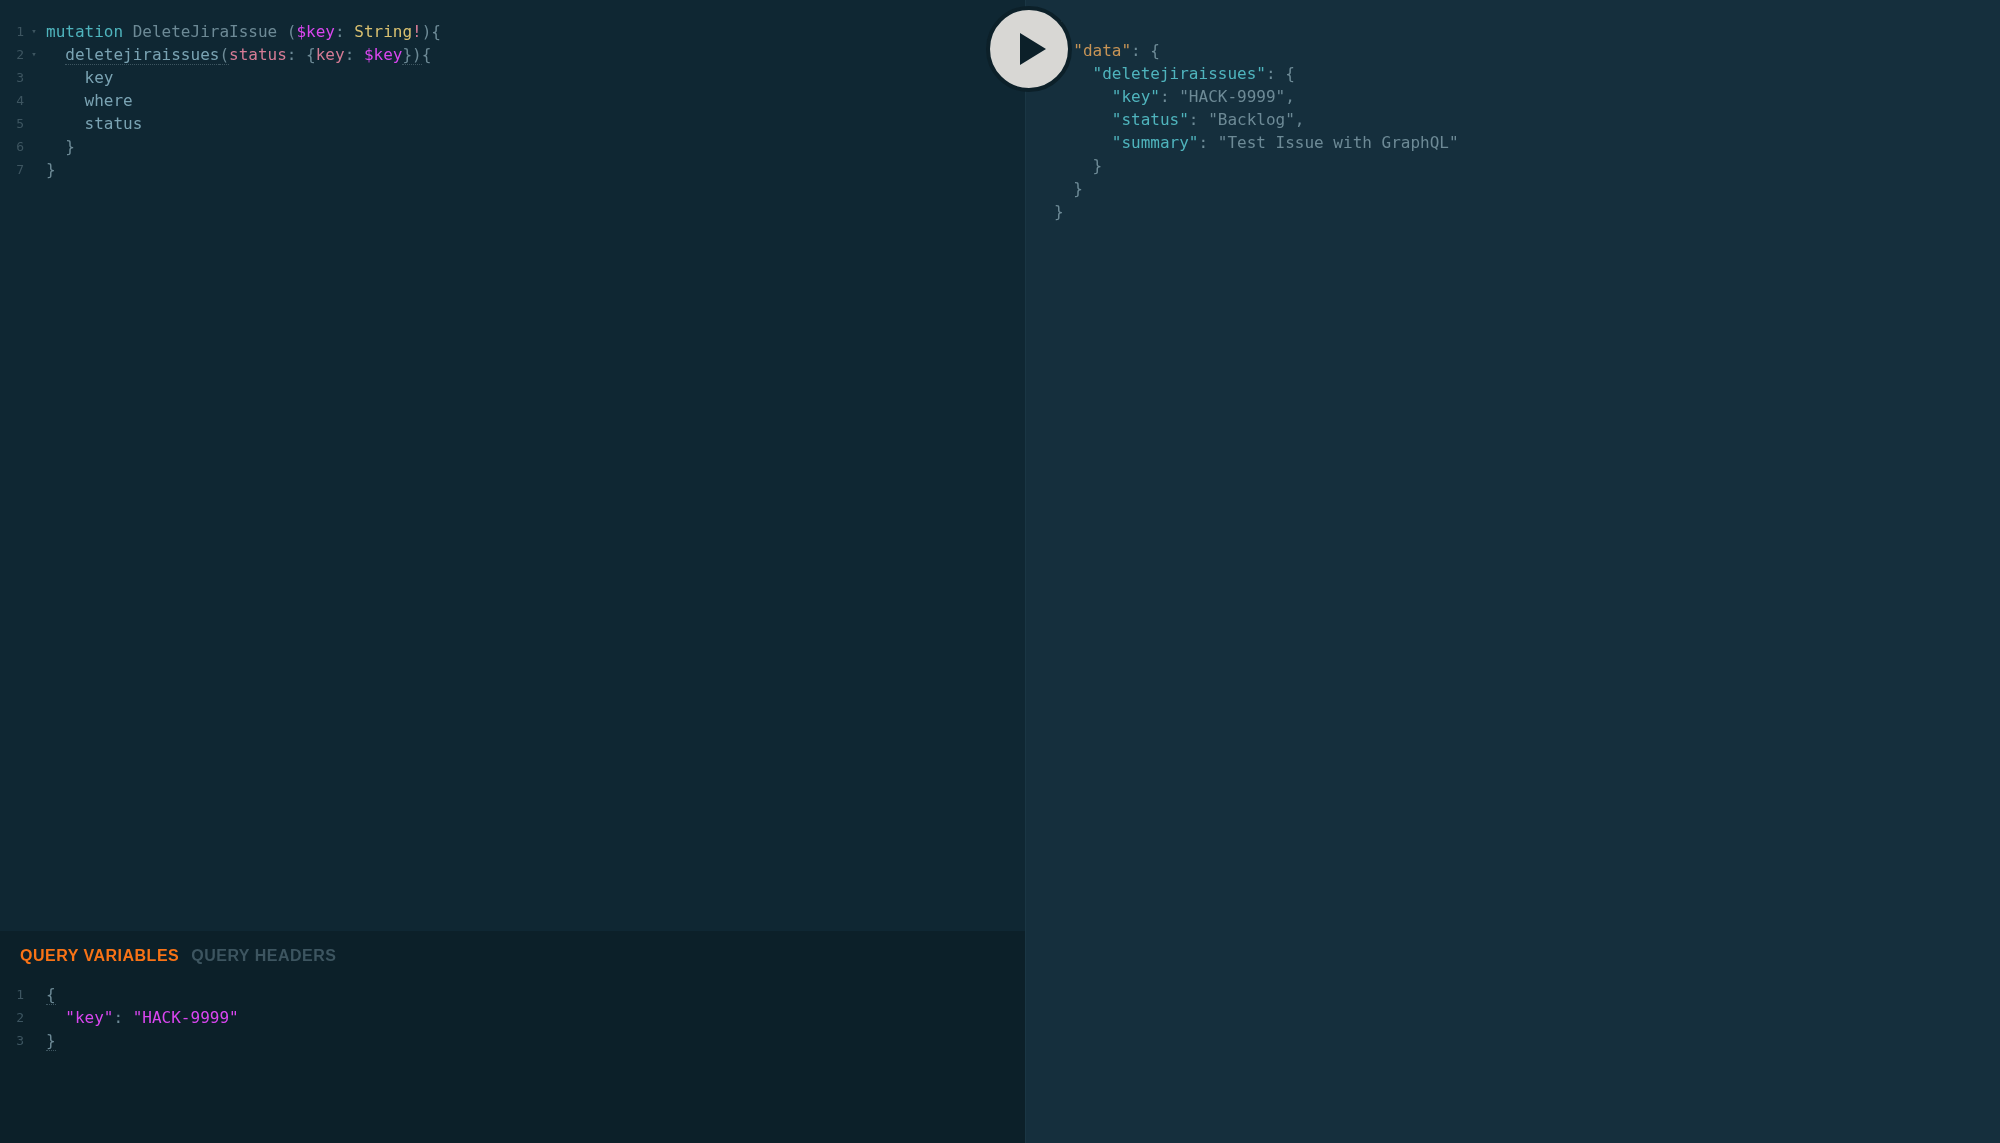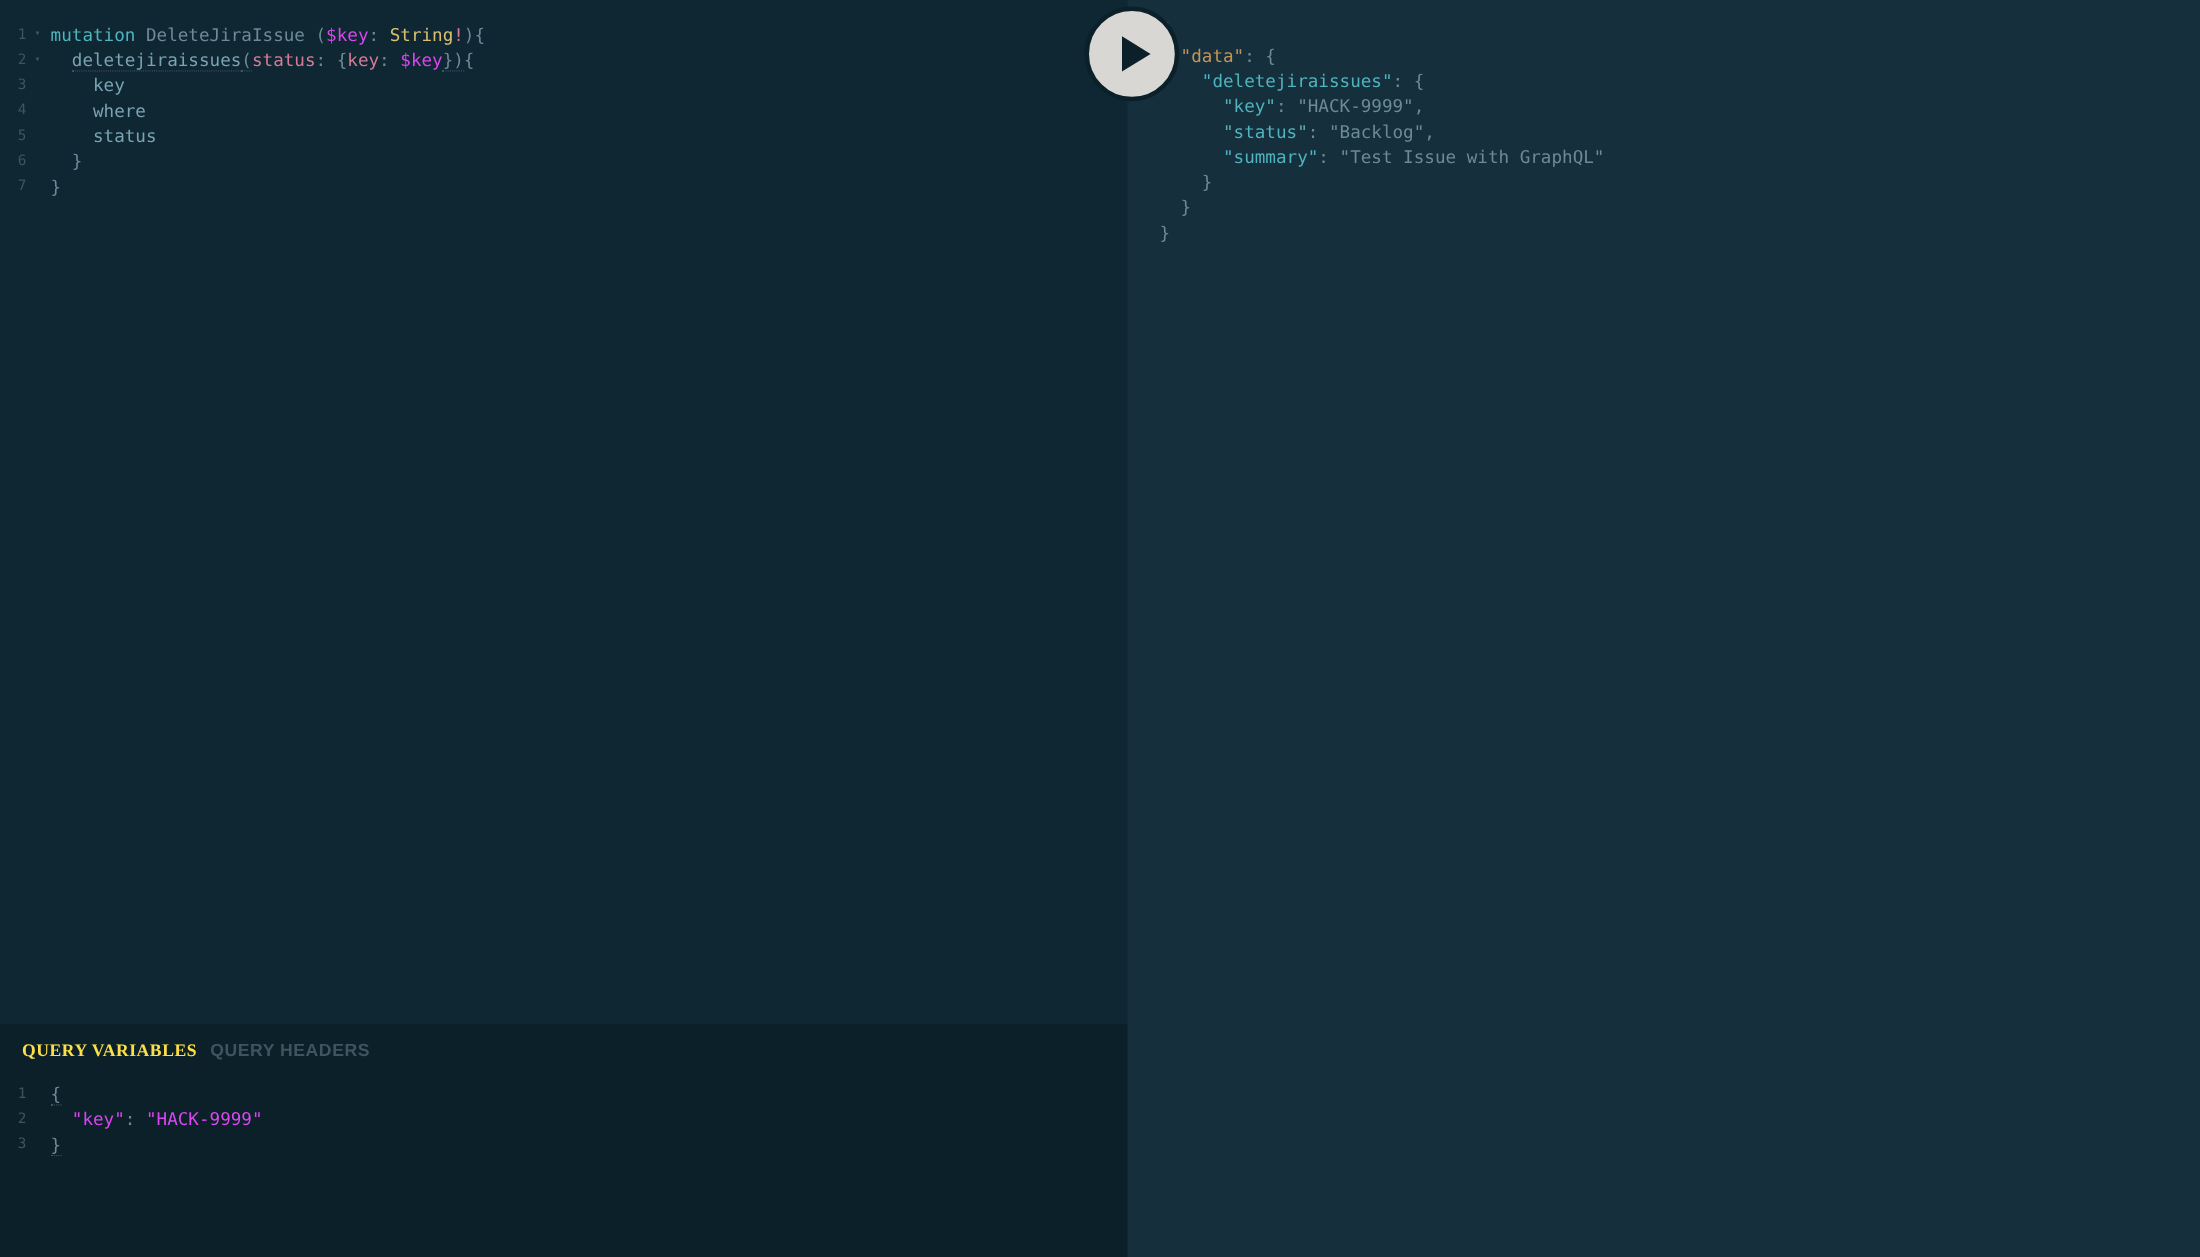--- a/index.html
+++ b/index.html
@@ -46,22 +46,21 @@
     }
     .tab {
       font-weight: 700;
       font-size: 16px;
       letter-spacing: 0.5px;
       color: #3d5560;
       cursor: pointer;
       font-family: -apple-system, BlinkMacSystemFont, 'Segoe UI', sans-serif;
     }
     .tab.active {
-      color: #fde047;
-      font-family: Liberation Serif, serif;
+      color: #f97316;
     }
     .var-editor {
       padding: 6px 10px;
     }
     .code-line {
       display: flex;
       line-height: 23px;
       font-size: 16px;
     }
     .gutter {

